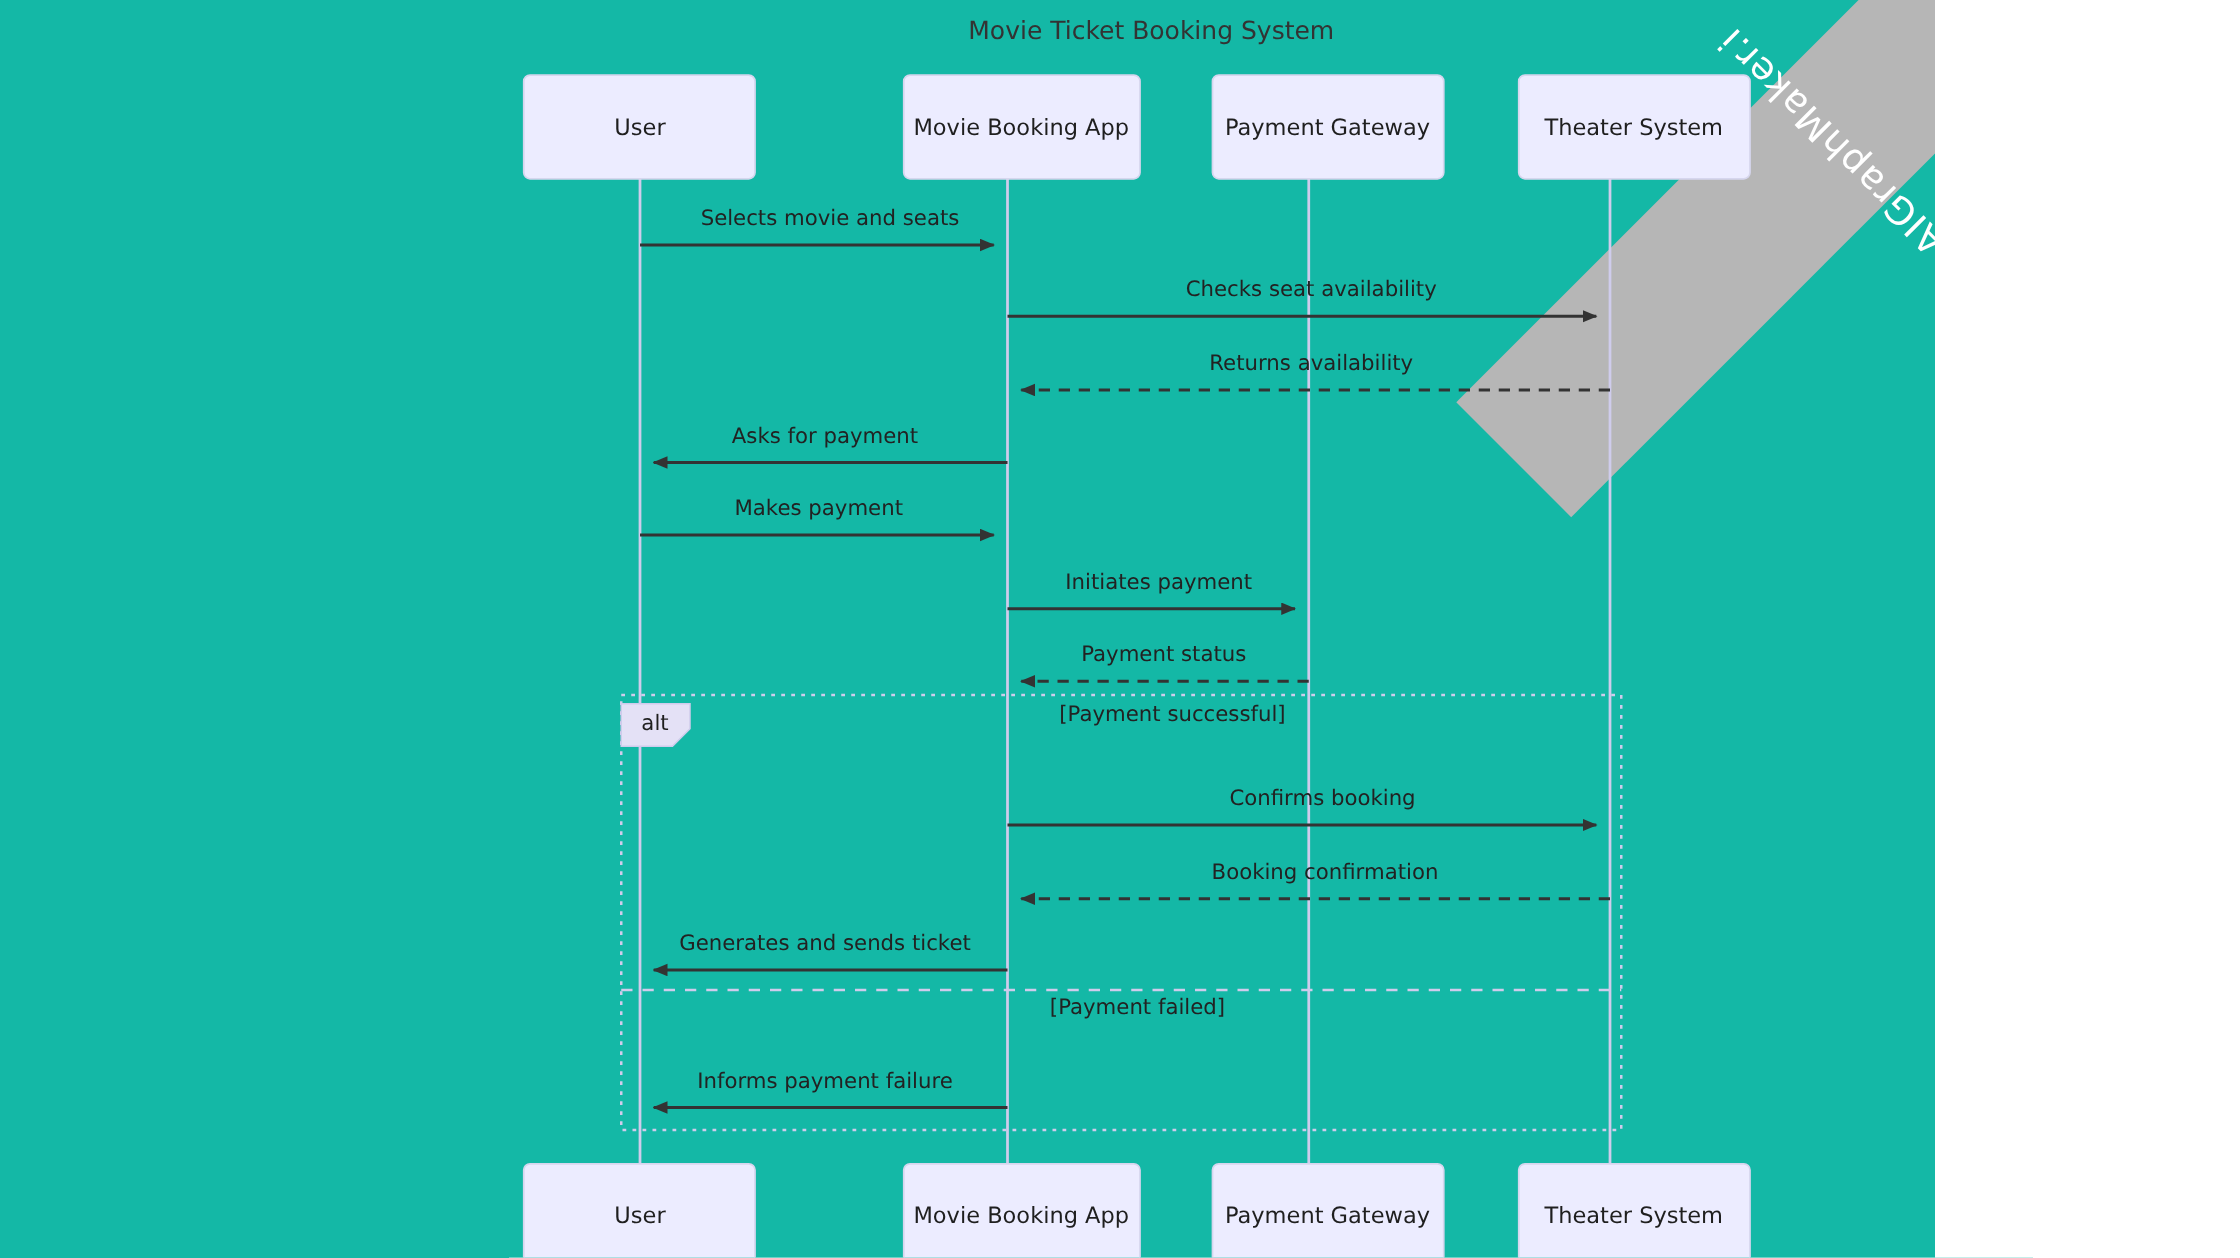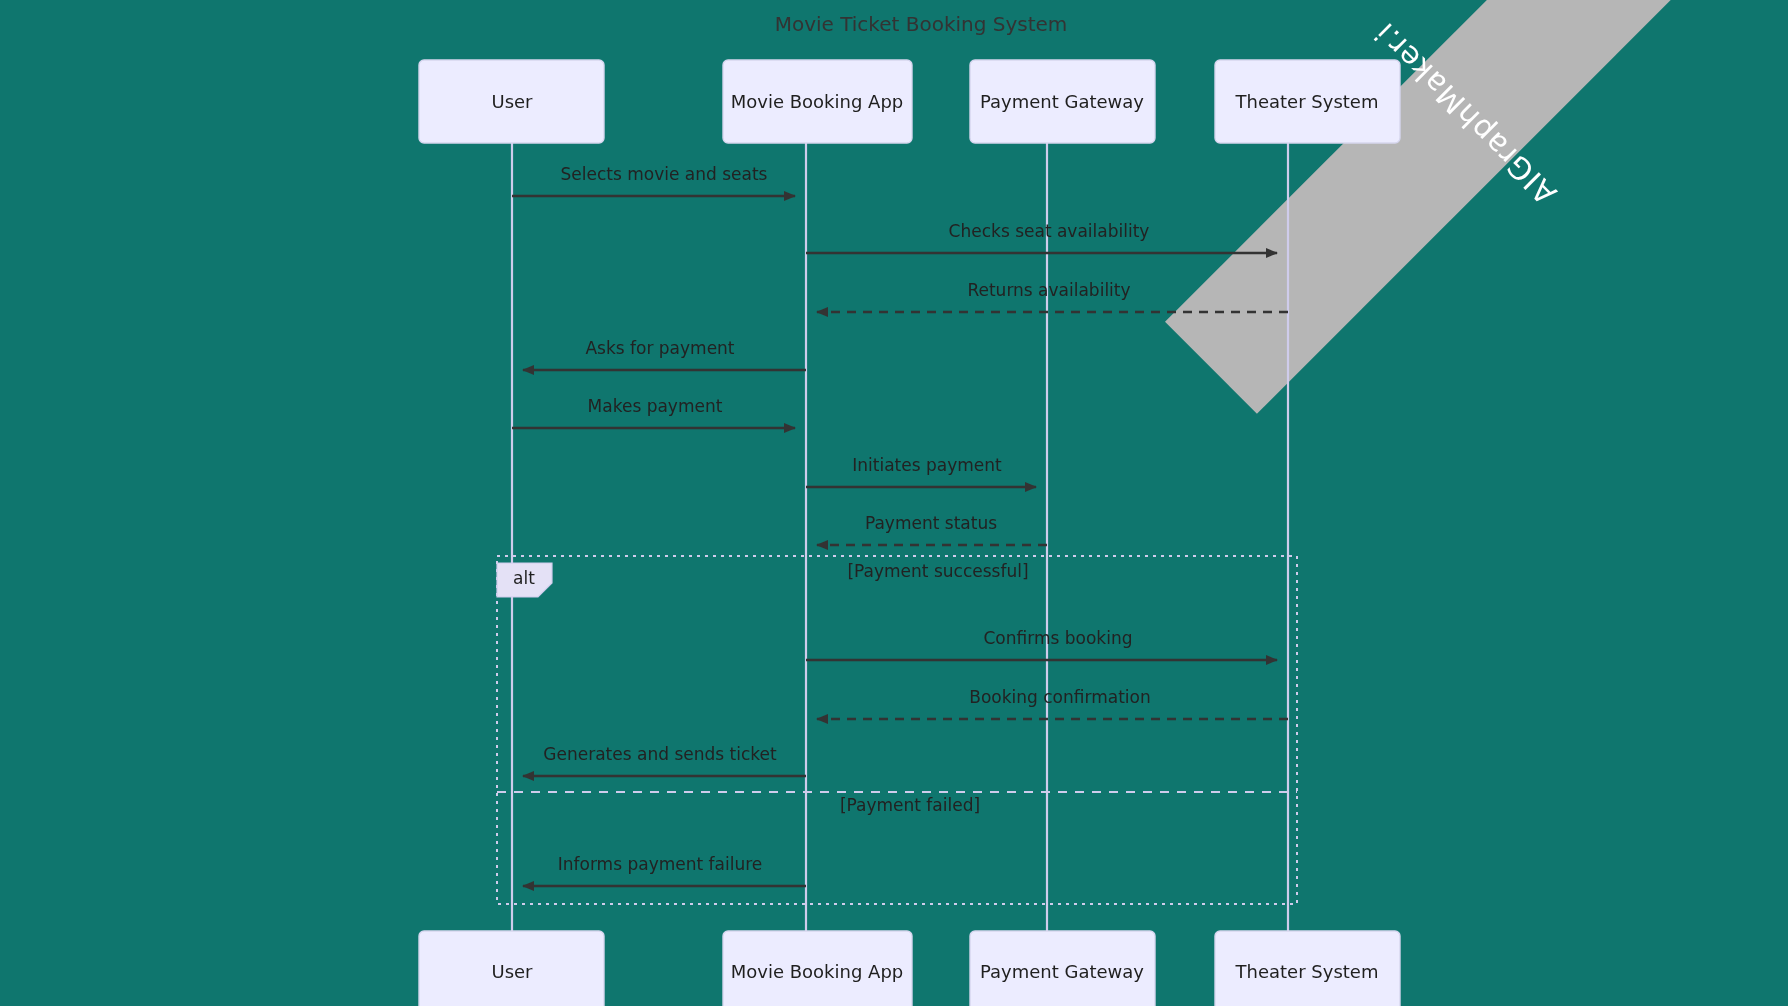--- a/index.html
+++ b/index.html
@@ -10,23 +10,23 @@
   }
   body {
     font-family: "DejaVu Sans", "Liberation Sans", sans-serif;
     width: 1792px;
     height: 1006px;
     overflow: hidden;
     position: relative;
   }
   #stage {
     position: relative;
-    width: 1788px;
+    width: 1548px;
     height: 1006px;
-    background: #0f766e;
+    background: #14b8a6;
     overflow: hidden;
   }
   #diagram-svg {
     position: absolute;
     left: 0;
     top: 0;
     width: 1792px;
     height: 1006px;
     display: block;
   }

